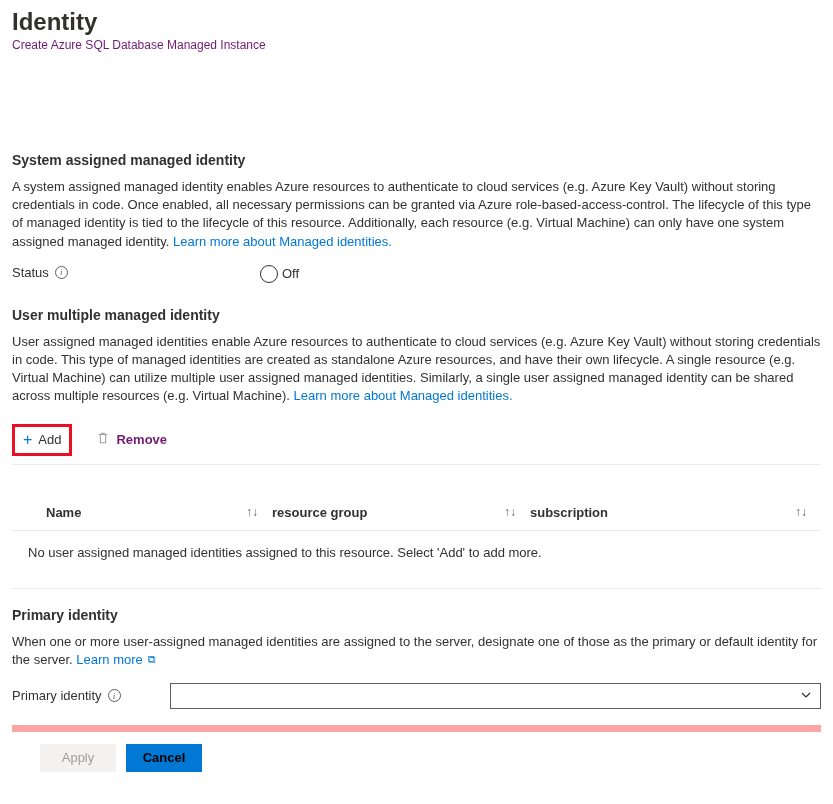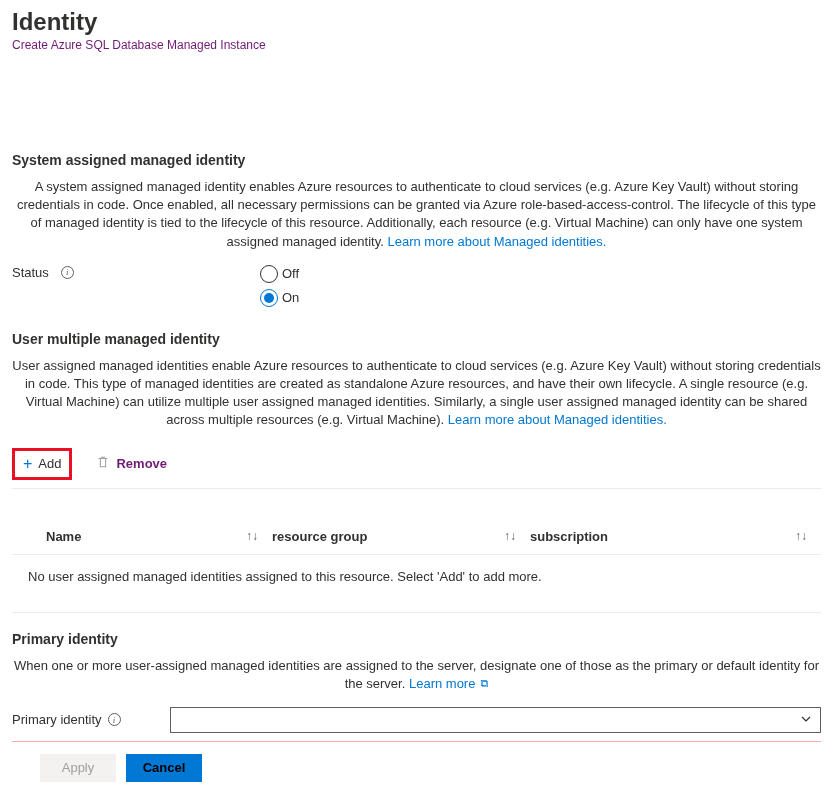--- a/index.html
+++ b/index.html
@@ -8,25 +8,25 @@
     padding: 8px 12px 12px 12px;
     font-family: "Segoe UI", Arial, sans-serif;
     color: #323130;
     background: #fff;
     width: 833px;
     font-size: 13px;
   }
   h1.page-title { font-size: 24px; font-weight: 600; margin: 0 0 2px 0; }
   .subtitle { font-size: 12px; color: #701a75; margin-bottom: 100px; }
   h2.section { font-size: 14px; font-weight: 600; margin: 18px 0 10px 0; }
-  p.desc { font-size: 13px; line-height: 1.4; margin: 0 0 14px 0; color: #323130; text-align: center; }
+  p.desc { font-size: 13px; line-height: 1.4; margin: 0 0 14px 0; color: #323130; }
   a.link { color: #0078d4; text-decoration: none; cursor: pointer; }
 
   .field-row { display: flex; align-items: flex-start; margin-bottom: 4px; }
-  .field-label { width: 248px; font-size: 13px; color: #323130; display: flex; align-items: center; gap: 12px; }
+  .field-label { width: 248px; font-size: 13px; color: #323130; display: flex; align-items: center; gap: 6px; }
   .field-value { flex: 1; }
   .radio-row { display: flex; align-items: center; margin-bottom: 6px; gap: 4px; font-size: 13px; }
   .radio-outer {
     width: 18px; height: 18px; border-radius: 50%;
     border: 1px solid #323130; display: flex; align-items: center; justify-content: center;
     cursor: pointer;
   }
   .radio-outer.checked { border-color: #0078d4; }
   .radio-inner {
     width: 10px; height: 10px; border-radius: 50%; background: #0078d4; display: none;
@@ -54,22 +54,22 @@
   .select-row { display: flex; align-items: center; gap: 8px; margin-bottom: 0; }
   .select-label { width: 150px; font-size:13px; display:flex; align-items:center; gap:6px; }
   .select-box {
     flex: 1; height: 26px; border: 1px solid #605e5c; background: #fff;
     display: flex; align-items: center; justify-content: flex-end; padding: 0 8px;
     cursor: pointer; font-size:13px;
   }
   .chev { font-size: 14px; color:#323130;}
 
   .footer-bar {
-    border-top: 1px solid #fca5a5;
-    margin-top: 8px; padding-top: 12px;
+    border-top: 7px solid #fca5a5;
+    margin-top: 16px; padding-top: 12px;
     display: flex; gap: 10px; padding-left: 28px;
   }
   .btn {
     min-width: 76px; height: 28px; font-size: 13px;
     display: flex; align-items: center; justify-content: center;
     cursor: pointer; border: none;
   }
   .btn-apply { background: #f3f2f1; color: #a19f9d; cursor: default; }
   .btn-primary { background: #0078d4; color: #000000; font-weight:600; }
 
@@ -96,26 +96,20 @@
 
 <div class="field-row">
   <div class="field-label">
     <span>Status</span>
     <span class="info-icon">i</span>
   </div>
   <div class="field-value">
     <div class="radio-row">
       <span class="radio-outer"></span>
       <span>Off</span>
-    </div>
-    <div class="radio-row">
-      <span class="radio-outer checked">
-          <span class="radio-inner"></span>
-        </span>
-      <span>On</span>
     </div>
   </div>
 </div>
 
 <h2 class="section">User multiple managed identity</h2>
 <p class="desc">
   <span>User assigned managed identities enable Azure resources to authenticate to cloud services (e.g. Azure Key Vault) without storing credentials in code. This type of managed identities are created as standalone Azure resources, and have their own lifecycle. A single resource (e.g. Virtual Machine) can utilize multiple user assigned managed identities. Similarly, a single user assigned managed identity can be shared across multiple resources (e.g. Virtual Machine).</span>
   <a class="link">Learn more about Managed identities.</a>
 </p>
 

